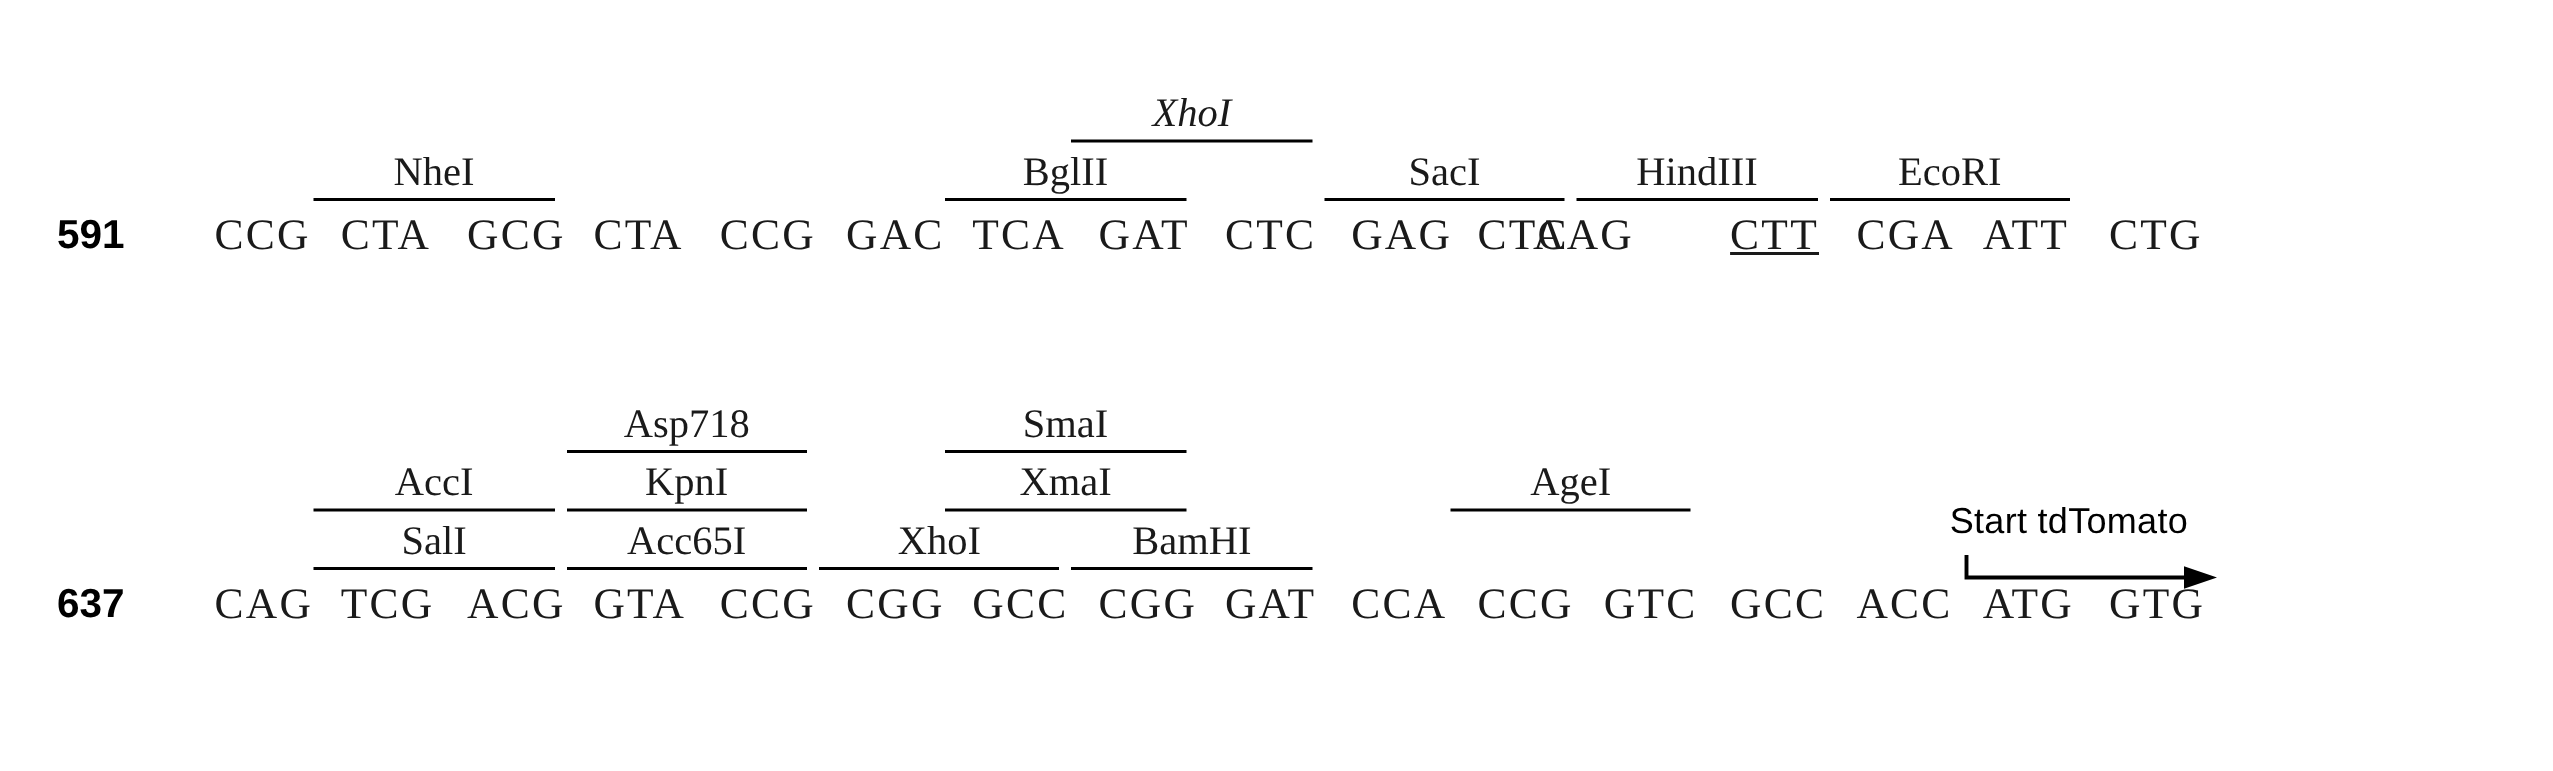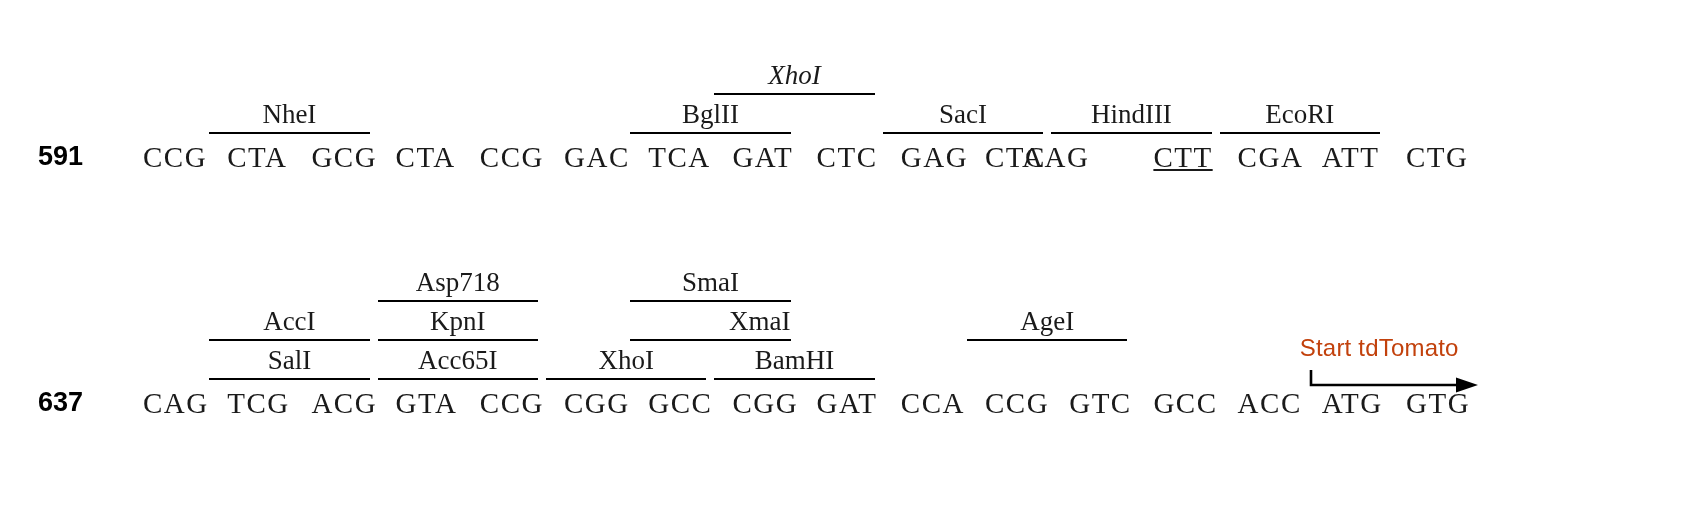--- a/index.html
+++ b/index.html
@@ -68,21 +68,21 @@
     color: #1a1a1a;
     white-space: nowrap;
     padding-bottom: 2px;
   }
 
   
   .start-label {
     position: absolute;
     font-family: "Liberation Sans", "DejaVu Sans", sans-serif;
     font-size: 24px;
-    color: #c2410c;
+    color: #000000;
     white-space: nowrap;
     letter-spacing: 0.2px;
   }
   .start-arrow {
     position: absolute;
   }
 </style>
 </head>
 <body>
 
@@ -133,21 +133,21 @@
         <span class="codon" style="left: 1237.6px;">ACC</span>
         <span class="codon" style="left: 1321.8px;">ATG</span>
         <span class="codon" style="left: 1406px;">GTG</span>
       </div>
       <div class="enz" style="left: 209.2px; width: 160.4px; top: 101px; height: 33px;">SalI</div>
       <div class="enz" style="left: 209.2px; width: 160.4px; top: 62px; height: 33px;">AccI</div>
       <div class="enz" style="left: 377.6px; width: 160.4px; top: 101px; height: 33px;">Acc65I</div>
       <div class="enz" style="left: 377.6px; width: 160.4px; top: 62px; height: 33px;">KpnI</div>
       <div class="enz" style="left: 377.6px; width: 160.4px; top: 23px; height: 33px;">Asp718</div>
       <div class="enz" style="left: 546px; width: 160.4px; top: 101px; height: 33px;">XhoI</div>
-      <div class="enz" style="left: 630.2px; width: 160.4px; top: 62px; height: 33px; text-align: right;">XmaI</div>
+      <div class="enz" style="left: 630.2px; width: 160.4px; top: 62px; height: 33px;">XmaI</div>
       <div class="enz" style="left: 630.2px; width: 160.4px; top: 23px; height: 33px;">SmaI</div>
       <div class="enz" style="left: 714.4px; width: 160.4px; top: 101px; height: 33px;">BamHI</div>
       <div class="enz" style="left: 967px; width: 160.4px; top: 62px; height: 33px;">AgeI</div>
       <div class="start-label" style="left: 1299.8px; top: 88px;">Start tdTomato</div>
       <div class="start-arrow" style="left: 1307.8px; top: 122px; width: 180px; height: 28px;"><svg width="180" height="28" viewBox="0 0 180 28">
           <path d="M3 2 L3 17 L152 17" fill="none" stroke="#000" stroke-width="2.6"></path>
           <path d="M148 9.5 L170 17 L148 24.5 Z" fill="#000"></path>
         </svg></div>
     </div>
   </div>

